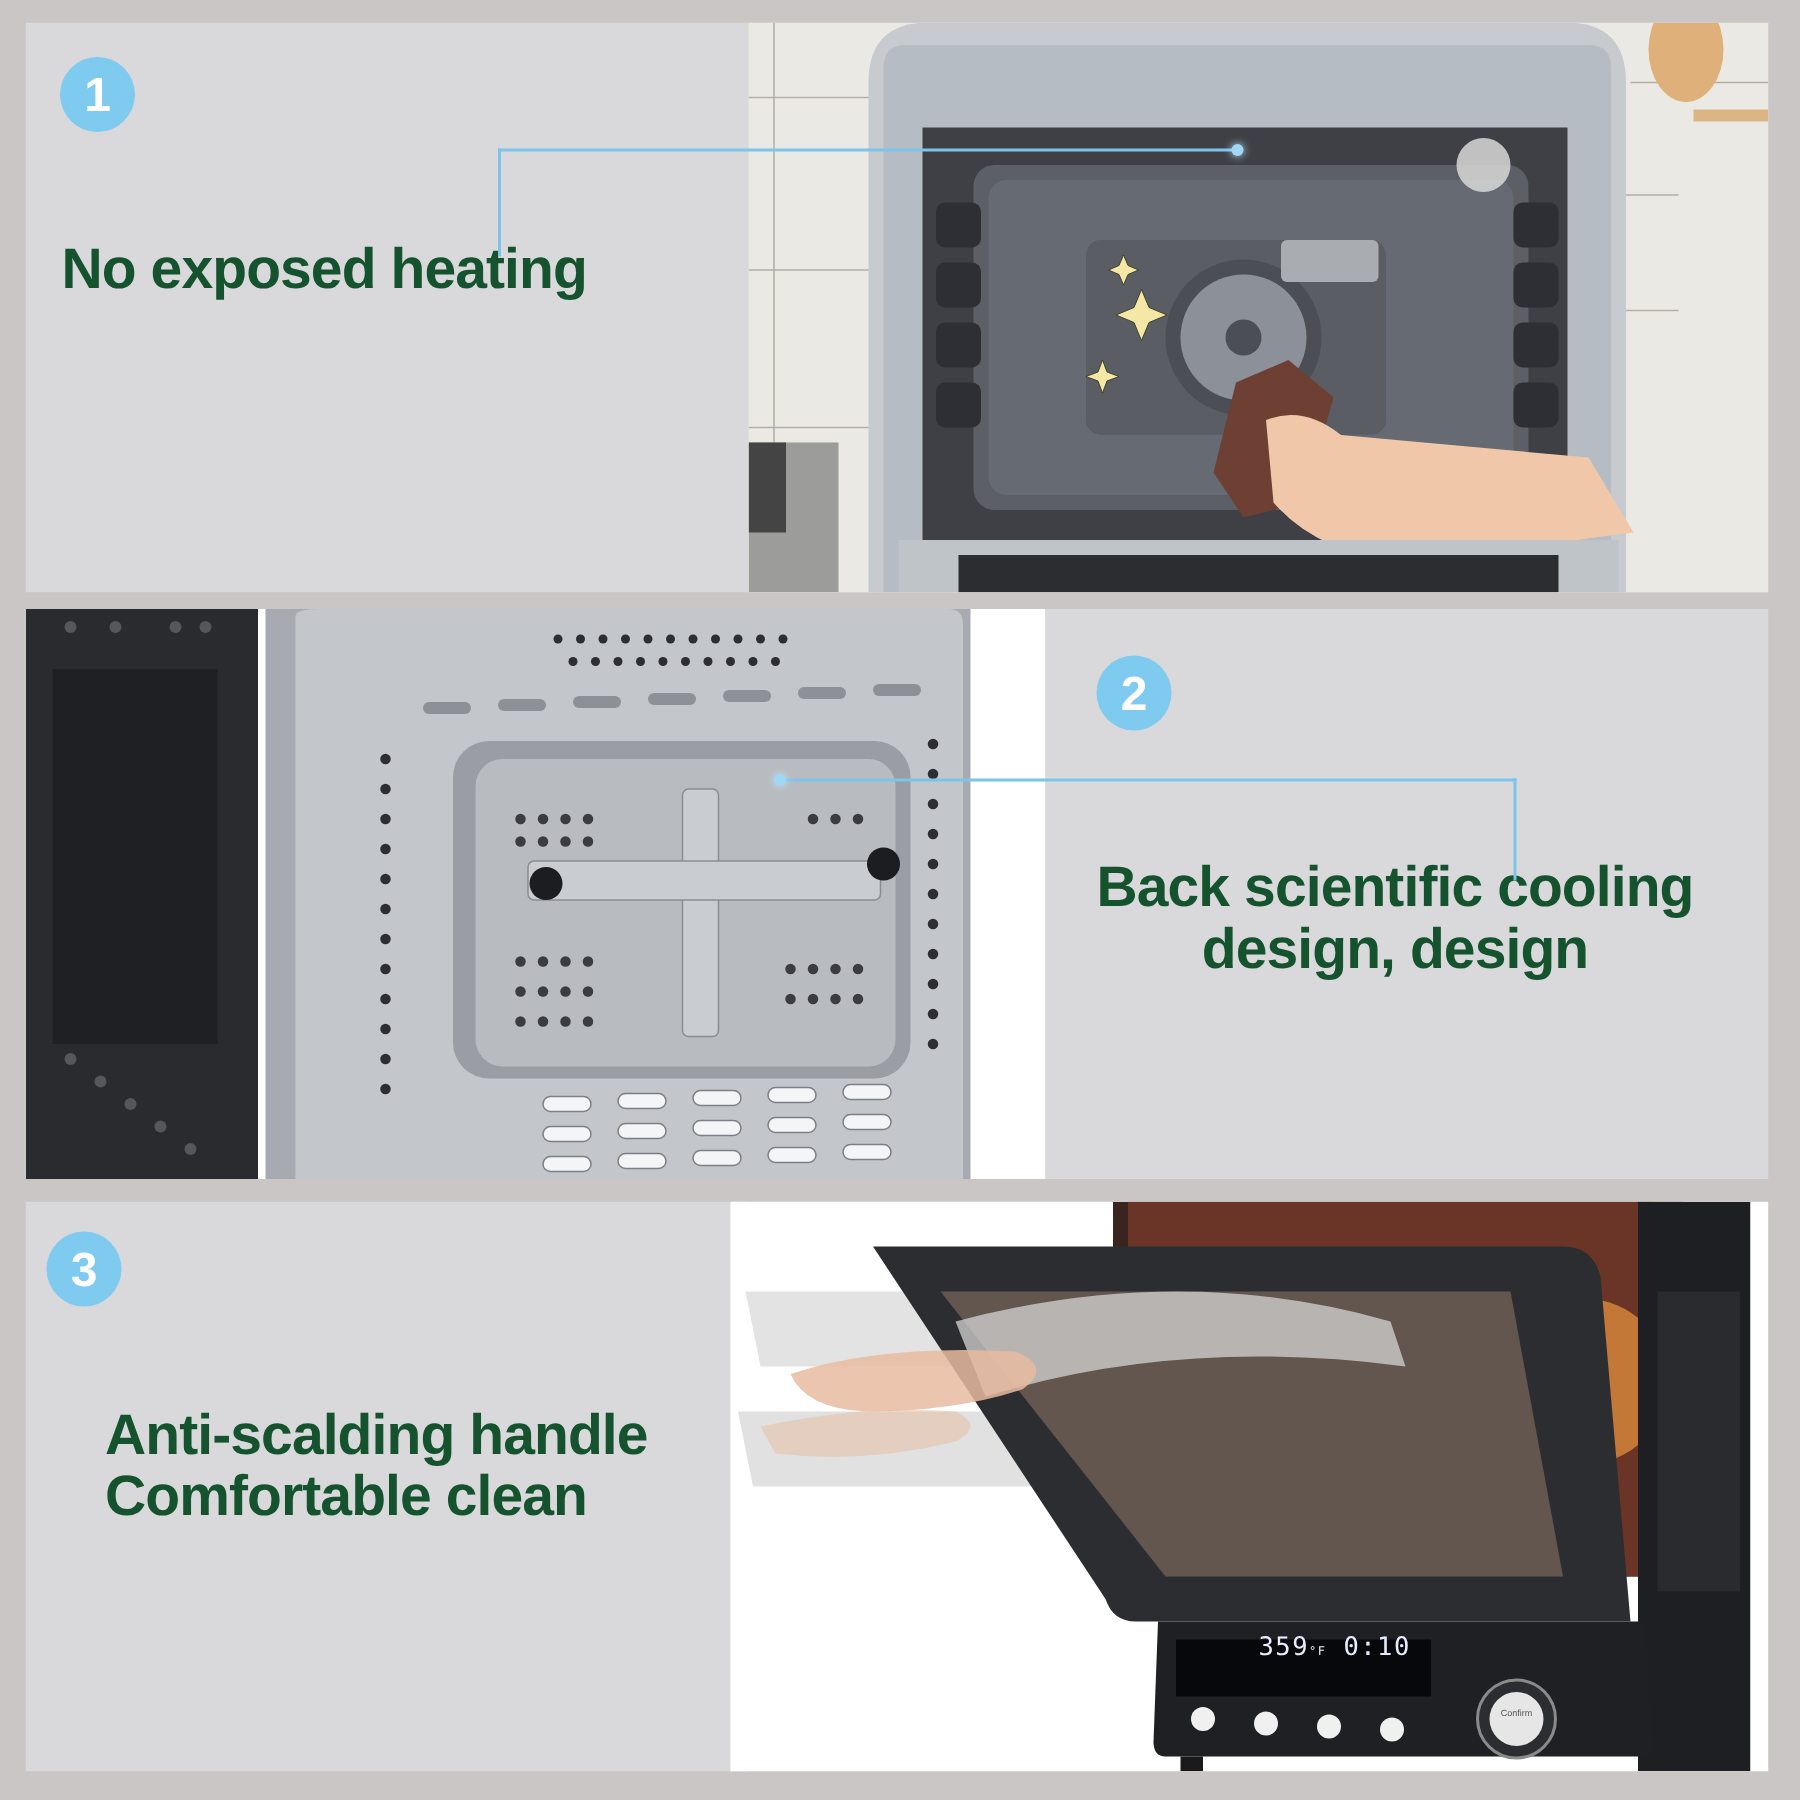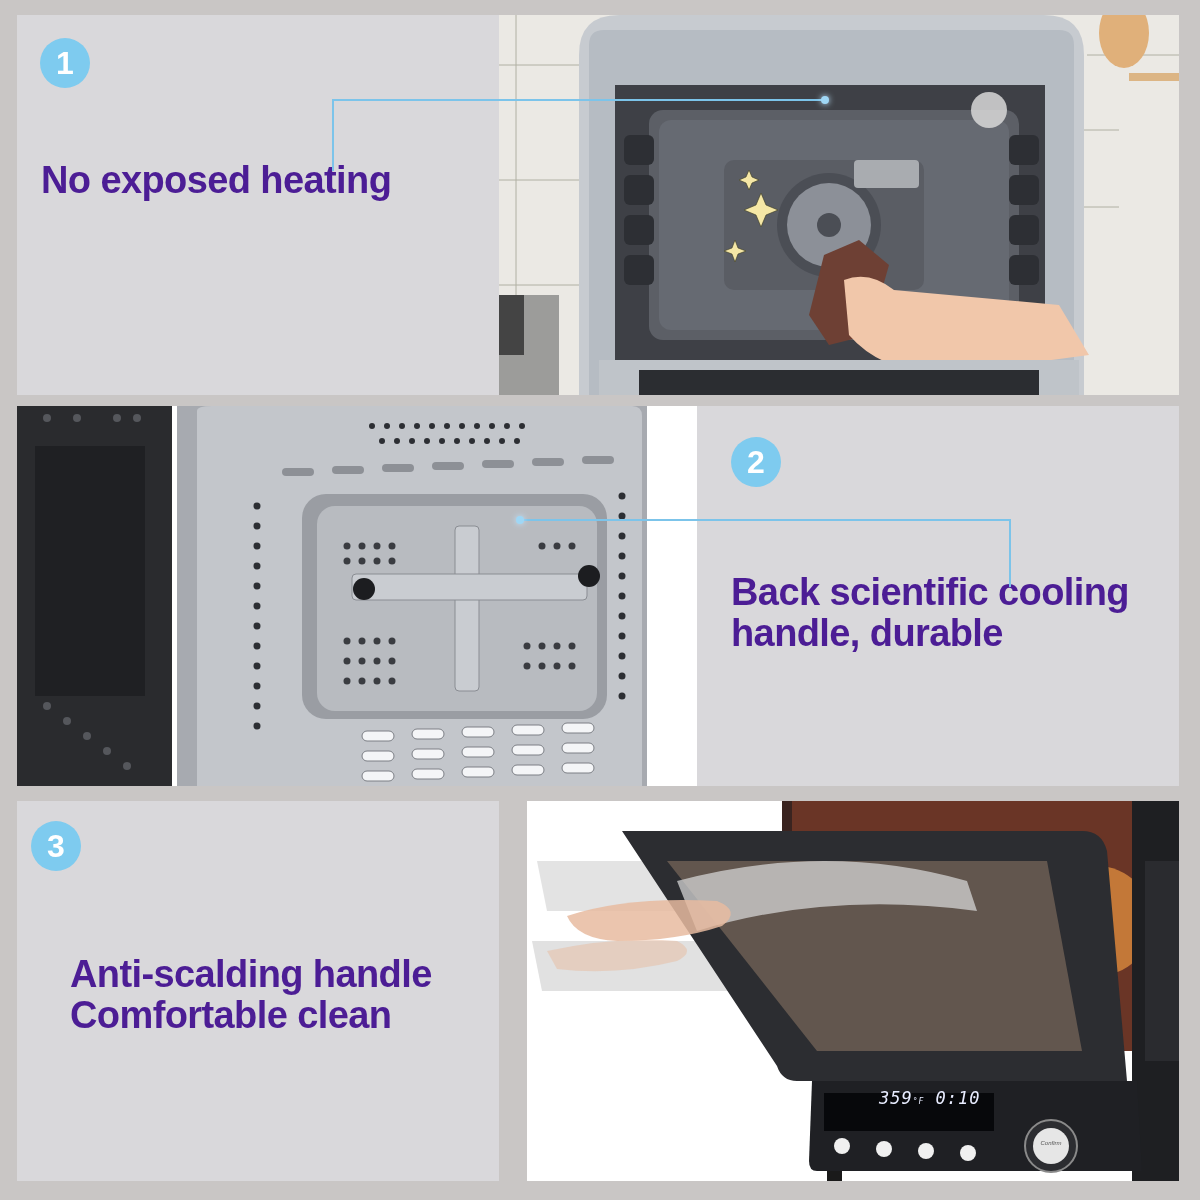--- a/index.html
+++ b/index.html
@@ -15,29 +15,29 @@
   #p3 { top: 801px; height: 380px; }
 
   .text-side { position: absolute; top: 0; height: 100%; background: #d9d8db; }
   .photo-side { position: absolute; top: 0; height: 100%; overflow: hidden; }
 
   #p1 .text-side { left: 0; width: 482px; }
   #p1 .photo-side { left: 482px; right: 0; background: #ecebe7; }
   #p2 .photo-side { left: 0; width: 680px; background: #ffffff; }
   #p2 .text-side { left: 680px; right: 0; }
   #p3 .text-side { left: 0; width: 482px; }
-  #p3 .photo-side { left: 510px; right: 0; background: #ffffff; font-style: italic; }
+  #p3 .photo-side { left: 470px; right: 0; background: #ffffff; }
 
   .badge {
     position: absolute; width: 50px; height: 50px; border-radius: 50%;
     color: #fff; font-weight: bold; font-size: 32px; line-height: 50px;
     text-align: center;
   }
   .headline {
-    position: absolute; color: #4c1d95; font-weight: bold;
+    position: absolute; color: #14532d; font-weight: bold;
     font-size: 38px; line-height: 41px; letter-spacing: -0.6px; white-space: nowrap;
   }
   .connector { position: absolute; background: #7cc4ea; }
   .connector-dot { position: absolute; width: 8px; height: 8px; border-radius: 50%; background: #9fd7f5; box-shadow: 0 0 6px #bfe6ff; }
 </style>
 </head>
 <body>
 
 <section class="panel" id="p1">
   <div class="text-side">
@@ -242,34 +242,34 @@
         <rect x="345" y="365" width="32" height="10" rx="5"></rect>
           <rect x="395" y="363" width="32" height="10" rx="5"></rect>
           <rect x="445" y="361" width="32" height="10" rx="5"></rect>
           <rect x="495" y="359" width="32" height="10" rx="5"></rect>
           <rect x="545" y="357" width="32" height="10" rx="5"></rect>
       </g>
     </svg>
   </div>
   <div class="text-side">
     <div class="badge" style="left:34px;top:31px;background:#7ecbef;">2</div>
-    <div class="headline" style="left:34px;top:166px;">
+    <div class="headline" style="left:34px;top:166px;text-align:center;">
       <div>Back scientific cooling</div>
-      <div>handle, durable</div>
+      <div>design, design</div>
     </div>
   </div>
   <div class="connector" style="left:503px;top:113px;width:491px;height:2px;"></div>
   <div class="connector" style="left:992px;top:113px;width:2px;height:68px;"></div>
   <div class="connector-dot" style="left:499px;top:110px;"></div>
 </section>
 
 <section class="panel" id="p3">
   <div class="text-side">
     <div class="badge" style="left:14px;top:20px;background:#7ecbef;">3</div>
-    <div class="headline" style="left:53px;top:136px;margin-top:17px;">
+    <div class="headline" style="left:53px;top:136px;">
       <div>Anti-scalding handle</div>
       <div>Comfortable clean</div>
     </div>
   </div>
   <div class="photo-side">
     <svg width="680" height="380" viewBox="0 0 680 380">
       <rect width="680" height="380" fill="#ffffff"></rect>
 
       <rect x="255" y="0" width="380" height="250" fill="#3a2420"></rect>
       <rect x="265" y="0" width="350" height="250" fill="#6a3526"></rect>

